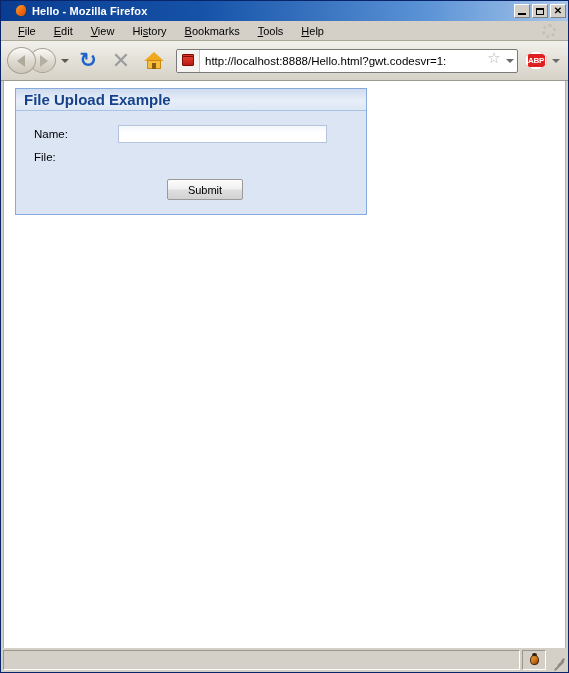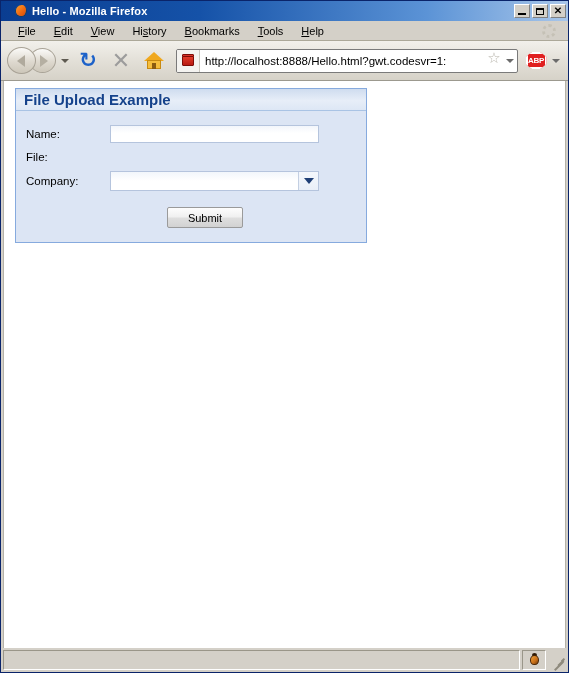--- a/index.html
+++ b/index.html
@@ -334,21 +334,21 @@
     font-weight: bold;
     color: #15428b;
   }
   .panel-body {
     padding: 14px 0 14px 0;
   }
   .form-row {
     display: flex;
     align-items: center;
     margin-bottom: 8px;
-    padding-left: 10px;
+    padding-left: 18px;
   }
   .form-label {
     width: 84px;
     flex: 0 0 84px;
     font-size: 11.5px;
     color: #000;
   }
   .txt-input {
     width: 209px;
     height: 18px;
@@ -594,29 +594,20 @@
 
         <div class="form-row">
           <label class="form-label">Name:</label>
           <input class="txt-input" type="text" value="" style="">
         </div>
 
         <div class="form-row">
           <label class="form-label">File:</label>
         </div>
 
-        <div class="form-row">
-          <label class="form-label">Company:</label>
-          <div class="select-wrap">
-            <span class="select-value"></span>
-            <span class="select-arrow-box">
-              <span class="chev"></span>
-            </span>
-          </div>
-        </div>
 
         <div class="submit-row">
           <button class="submit-btn">Submit</button>
         </div>
 
       </div>
     </div>
 
   </div>
 

